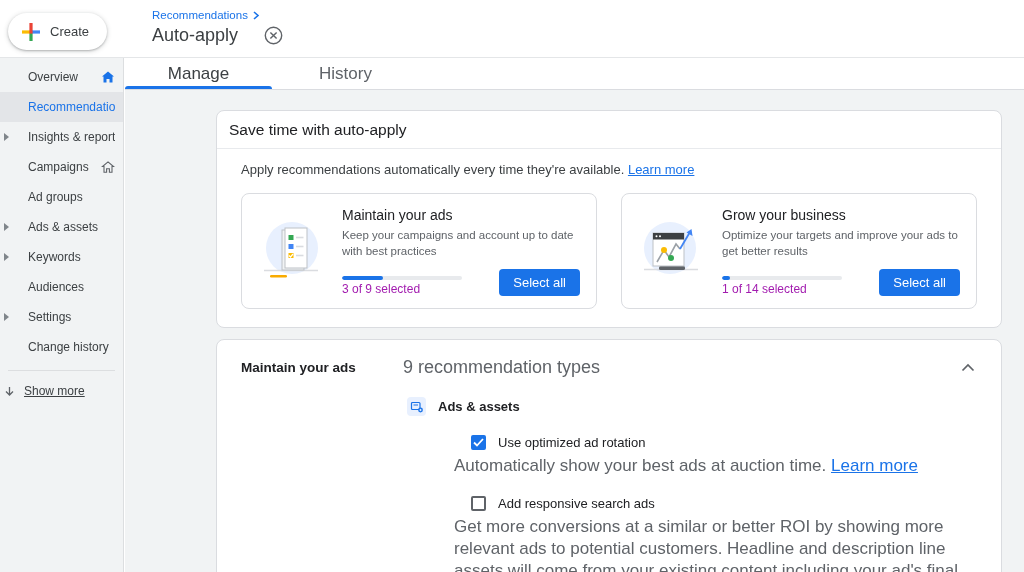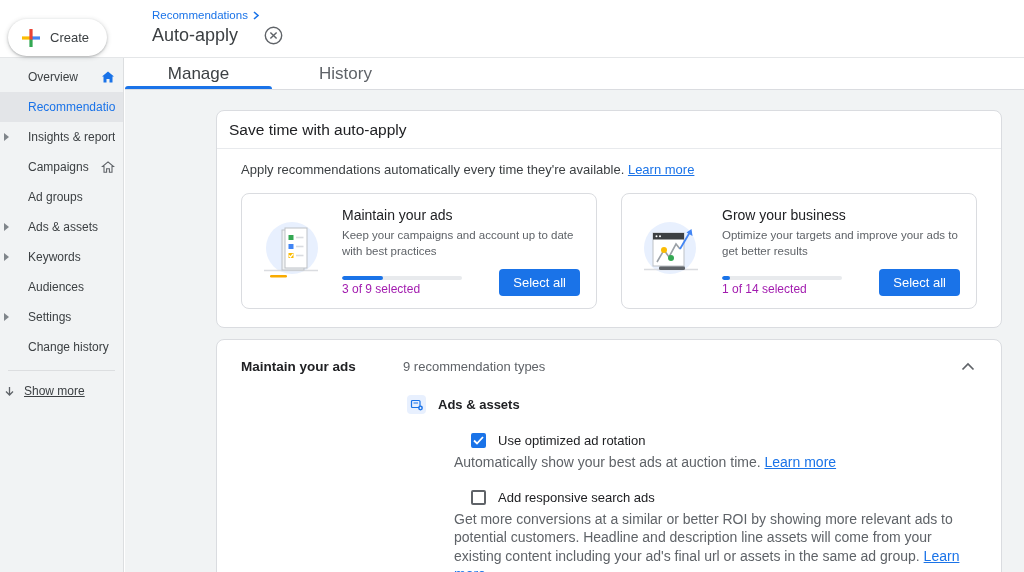--- a/index.html
+++ b/index.html
@@ -2,21 +2,21 @@
 <html><head>
 <meta charset="utf-8">
 <style>
   * { margin:0; padding:0; box-sizing:border-box; }
   html,body { width:1024px; height:572px; overflow:hidden; background:#fff;
     font-family:"Liberation Sans", sans-serif; color:#3c4043; }
 
   
   .topbar { position:absolute; top:0; left:0; width:1024px; height:58px;
     background:#fff; border-bottom:1px solid #e4e6e8; z-index:5; }
-  .create-btn { position:absolute; top:19px; left:8px; height:37px;
+  .create-btn { position:absolute; top:13px; left:8px; height:37px;
     display:flex; align-items:center; gap:9px; padding:0 18px 0 13px;
     background:#fff; border:none; border-radius:19px; cursor:pointer;
     box-shadow:0 1px 2px rgba(60,64,67,.3), 0 1px 4px 1px rgba(60,64,67,.15);
     font-family:"Liberation Sans", sans-serif; font-size:13px; font-weight:500; color:#3c4043; }
   .breadcrumb-block { position:absolute; left:152px; top:9px; }
   .breadcrumb { display:flex; align-items:center; gap:4px; font-size:11.5px; color:#1a73e8; }
   .breadcrumb a { color:#1a73e8; text-decoration:none; cursor:pointer; }
   .page-title-row { display:flex; align-items:center; gap:26px; margin-top:4px; }
   .page-title { font-size:18px; color:#3c4043; }
 
@@ -65,35 +65,35 @@
   .prog-fill { height:4px; border-radius:2px; background:#1a73e8; }
   .prog-text { font-size:12px; color:#a21caf; margin-top:2px; }
   .select-all-btn { background:#1a73e8; color:#fff; border:none; border-radius:4px;
     font-family:"Liberation Sans", sans-serif; font-size:13px; font-weight:500;
     padding:6px 14px; cursor:pointer; }
 
   
   .card2 { margin-top:11px; min-height:260px; }
   .sec-header { display:flex; align-items:center; padding:17px 24px 13px; }
   .sec-title { font-size:13.5px; font-weight:700; color:#202124; width:162px; }
-  .sec-sub { font-size:13px; color:#5f6368; flex:1; }
+  .sec-sub { font-size:18px; color:#5f6368; flex:1; }
   .collapse-btn { background:none; border:none; cursor:pointer; padding:2px; }
   .group-row { display:flex; align-items:center; gap:12px; margin:6px 0 0 190px; }
   .group-icon { width:19px; height:19px; border-radius:4px; background:#e8f0fe;
     display:flex; align-items:center; justify-content:center; }
   .group-label { font-size:13px; font-weight:700; color:#202124; }
   .rec-item { margin:19px 0 0 210px; }
   .rec-line { display:flex; align-items:flex-end; gap:12px;margin-left:44px; }
   .checkbox { width:15px; height:15px; border:2px solid #5f6368; border-radius:2px;
     background:#fff; cursor:pointer; display:flex; align-items:center; justify-content:center; }
   .checkbox svg { display:none; }
   .checkbox.checked { background:#1a73e8; border-color:#1a73e8; }
   .checkbox.checked svg { display:block; }
   .rec-label { font-size:13px; color:#202124; }
-  .rec-desc { margin:5px 0 0 27px; width:523px; font-size:14px; line-height:1.3;
+  .rec-desc { margin:5px 0 0 27px; width:523px; font-size:17px; line-height:1.3;
     color:#5f6368; }
 </style>
 </head>
 <body>
 
 <div class="topbar">
   <button class="create-btn">
     <svg width="20" height="20" viewBox="0 0 20 20">
       <rect x="8.4" y="1" width="3.2" height="8" fill="#ea4335"></rect>
       <rect x="8.4" y="11" width="3.2" height="8" fill="#34a853"></rect>

